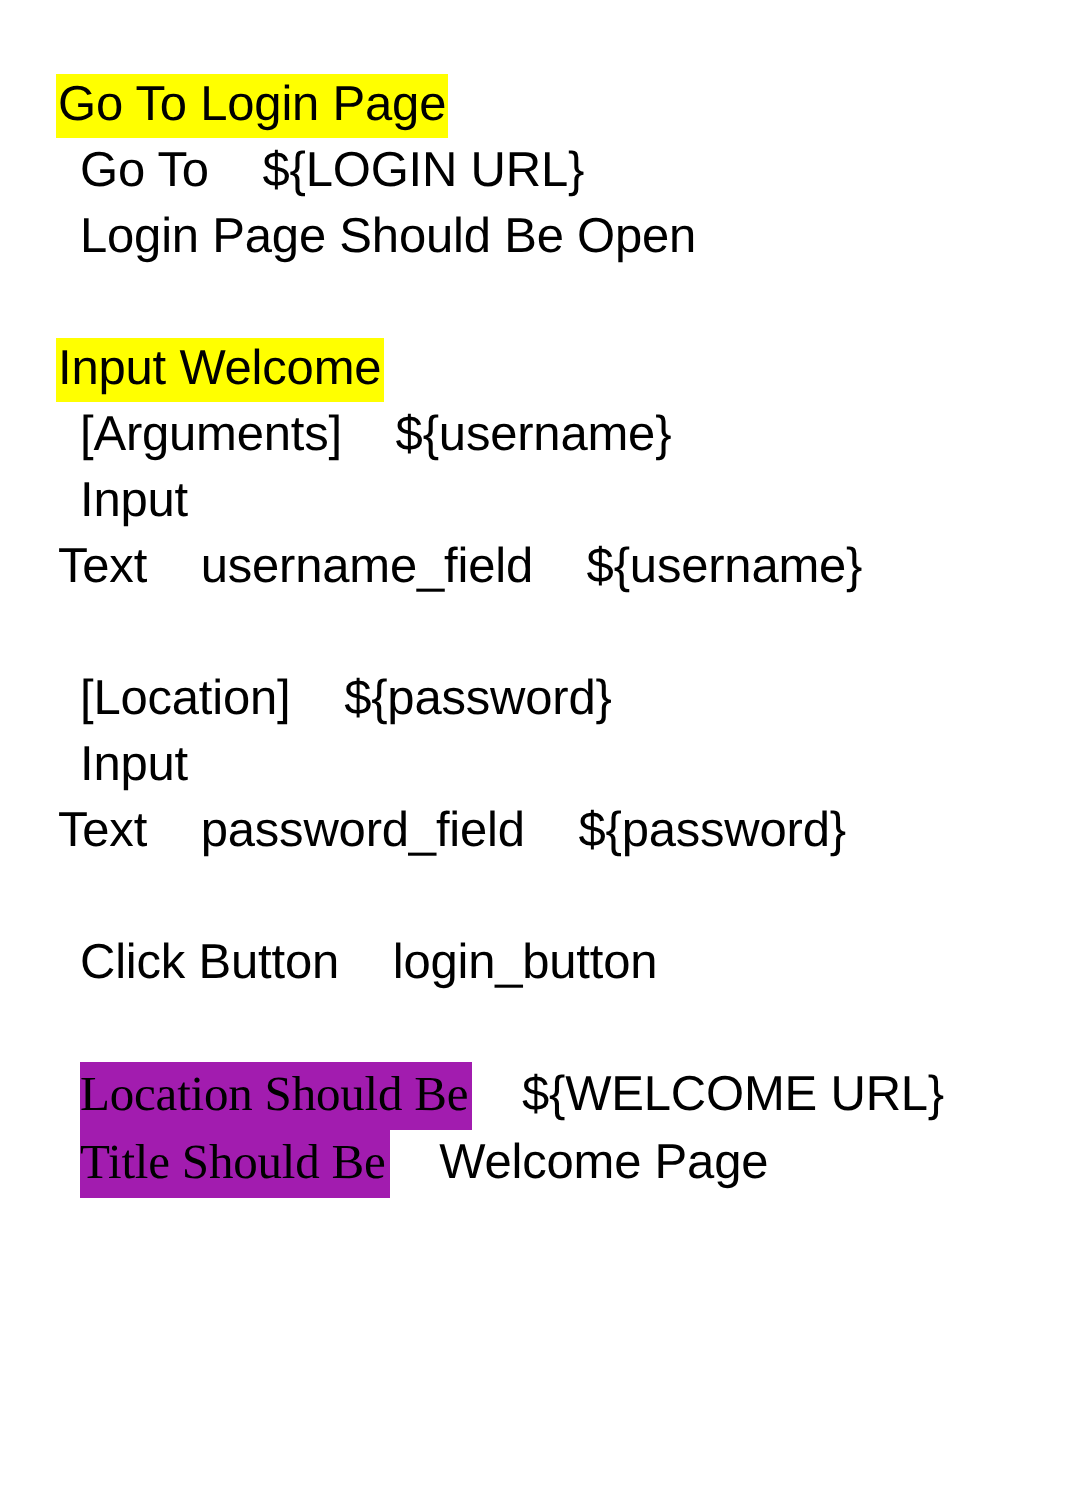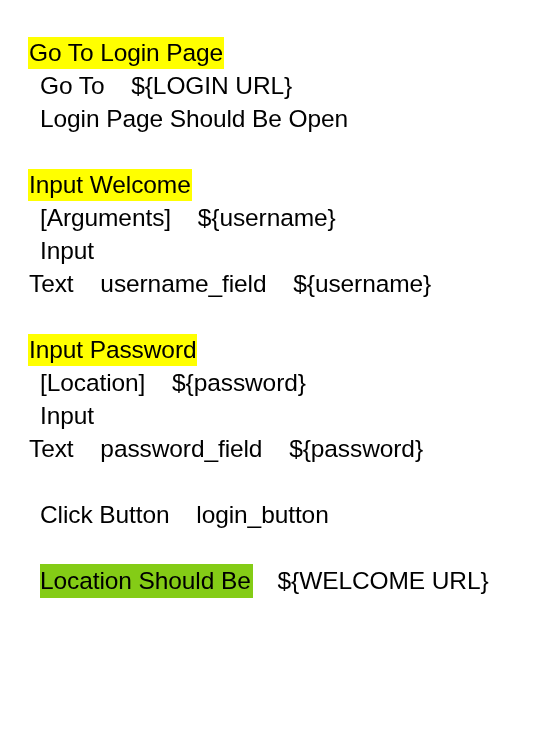--- a/index.html
+++ b/index.html
@@ -43,23 +43,24 @@
     height: 33px;
   }
 
   
   .hl-yellow {
     background: #ffff00;
     padding: 2px 1px 3px 1px;
     margin: -2px -1px -3px -1px;
   }
   .hl-green {
-    background: #84cc16;
+    background: #a21caf;
     padding: 3px 2px 4px 0px;
     margin: -3px -2px -4px 0px;
+    font-family: Liberation Serif, serif;
   }
 
   
   .line.green-row {
     line-height: 34px;
   }
 </style>
 </head>
 <body>
 
@@ -71,26 +72,26 @@
 
   <div class="spacer"></div>
 
   <div class="line"><span class="hl-yellow">Input Welcome</span></div>
   <div class="line indent">[Arguments]    ${username}</div>
   <div class="line indent">Input</div>
   <div class="line">Text    username_field    ${username}</div>
 
   <div class="spacer"></div>
 
-  <div class="line"><span class="hl-yellow">Input Password</span></div>
   <div class="line indent">[Location]    ${password}</div>
   <div class="line indent">Input</div>
   <div class="line">Text    password_field    ${password}</div>
 
   <div class="spacer"></div>
 
   <div class="line indent">Click Button    login_button</div>
 
   <div class="spacer"></div>
 
   <div class="line indent green-row"><span class="hl-green">Location Should Be</span><span>    ${WELCOME URL}</span></div>
+  <div class="line indent green-row"><span class="hl-green">Title Should Be</span><span>    Welcome Page</span></div>
 
 </div>
 
 </body></html>

